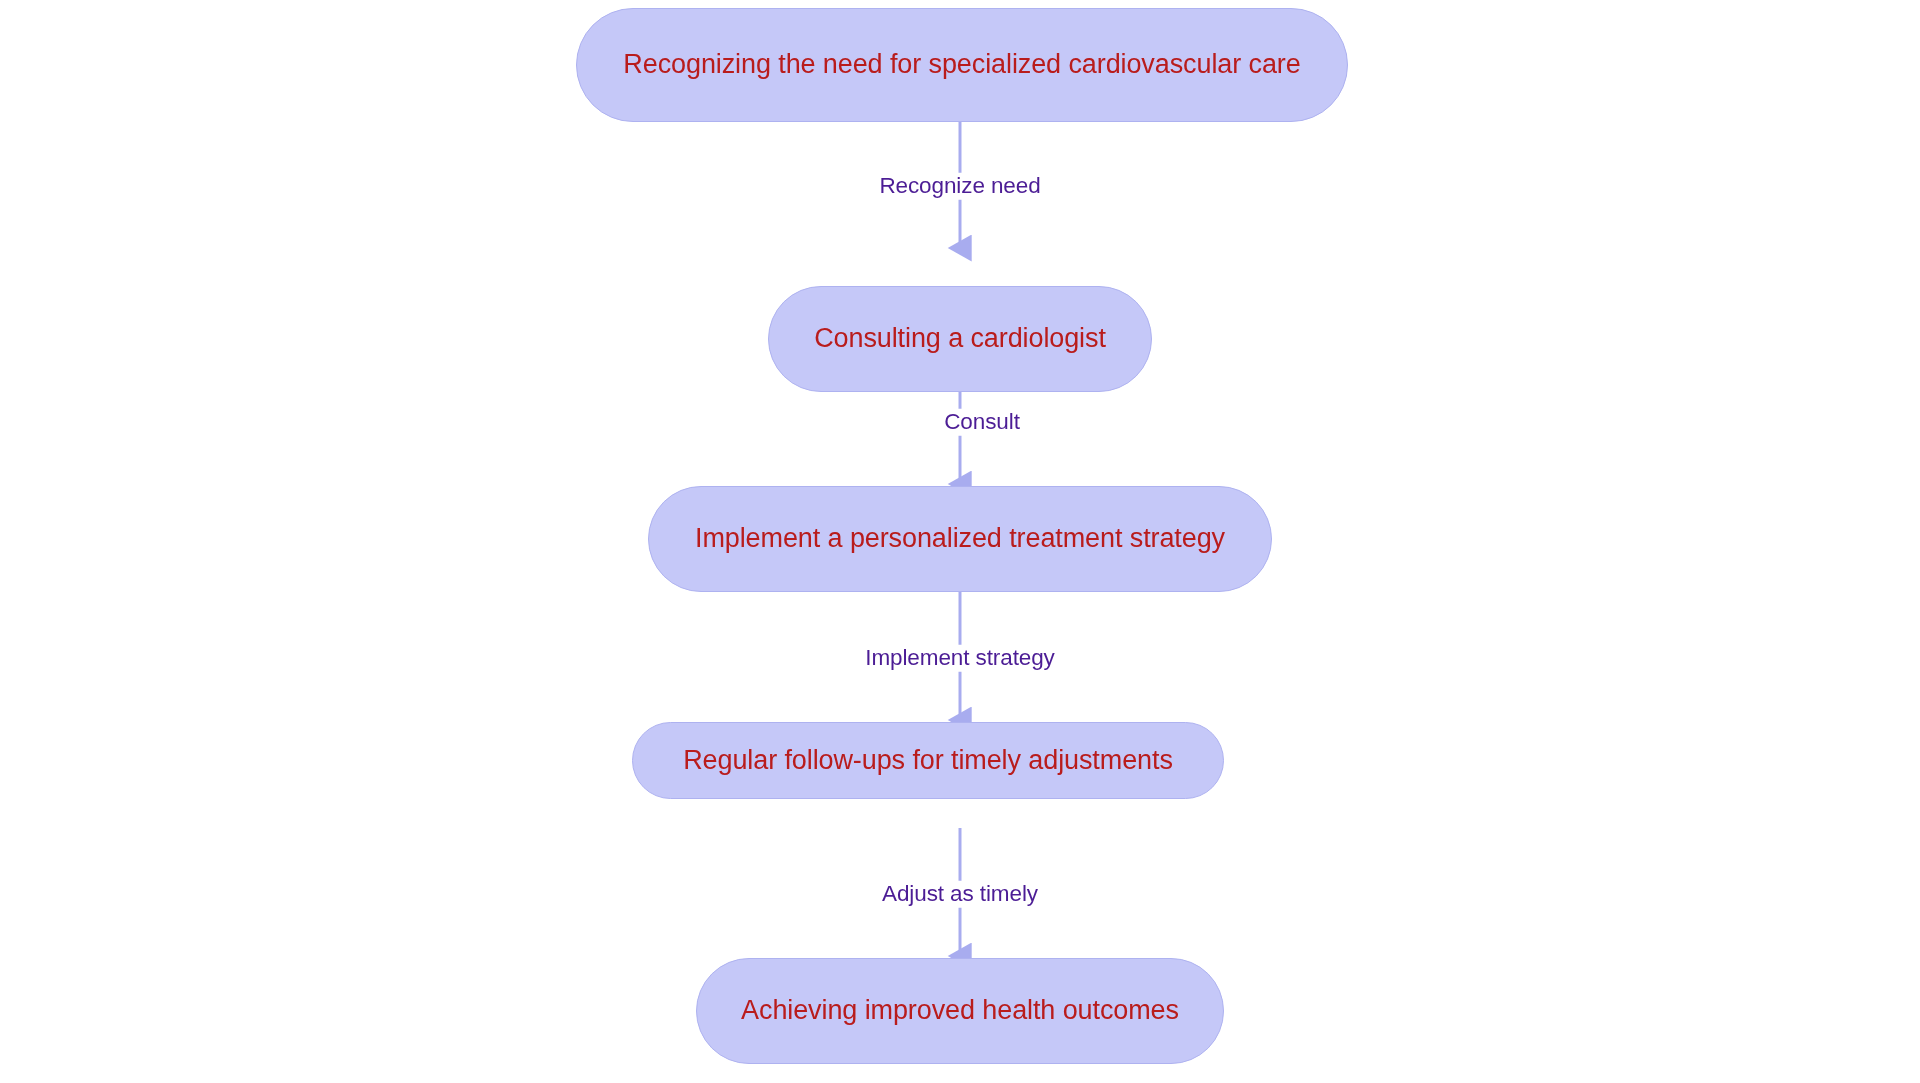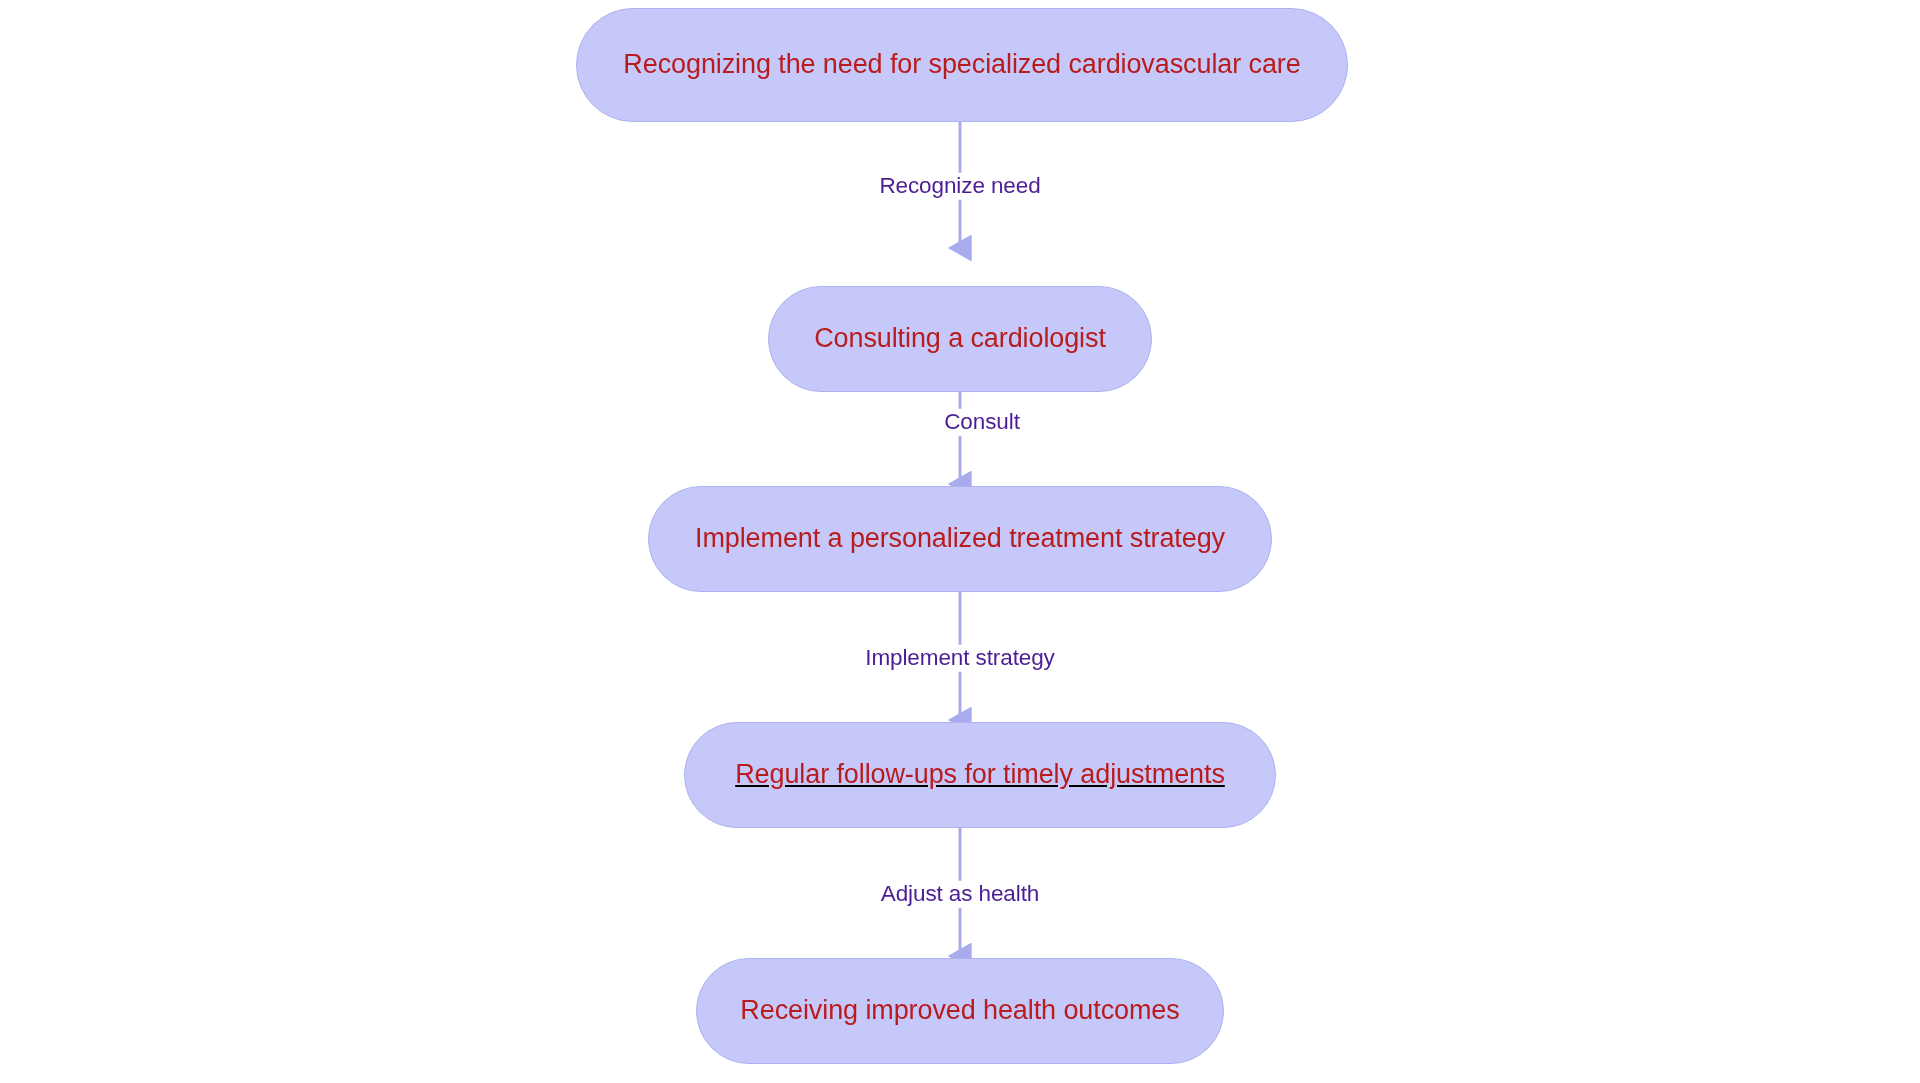--- a/index.html
+++ b/index.html
@@ -85,34 +85,34 @@
   </div>
 
   <div class="node" style="left: 768px; top: 250px; width: 384px; height: 106px; margin-top: 36px;">
     <span class="node-label">Consulting a cardiologist</span>
   </div>
 
   <div class="node" style="left: 648px; top: 486px; width: 624px; height: 106px;">
     <span class="node-label">Implement a personalized treatment strategy</span>
   </div>
 
-  <div class="node" style="left: 684px; top: 722px; width: 592px; height: 106px; text-decoration: underline;">
+  <div class="node" style="left: 632px; top: 722px; width: 592px; height: 77px;">
     <span class="node-label">Regular follow-ups for timely adjustments</span>
   </div>
 
   <div class="node" style="left: 696px; top: 958px; width: 528px; height: 106px;">
-    <span class="node-label">Receiving improved health outcomes</span>
+    <span class="node-label">Achieving improved health outcomes</span>
   </div>
 
   <div class="edge-label" style="left: 960px; top: 186px;">
     <span>Recognize need</span>
   </div>
   <div class="edge-label" style="left: 960px; top: 422px; margin-left: 22px;">
     <span>Consult</span>
   </div>
   <div class="edge-label" style="left: 960px; top: 658px;">
     <span>Implement strategy</span>
   </div>
   <div class="edge-label" style="left: 960px; top: 894px;">
-    <span>Adjust as health</span>
+    <span>Adjust as timely</span>
   </div>
 
 </div>
 
 </body></html>

